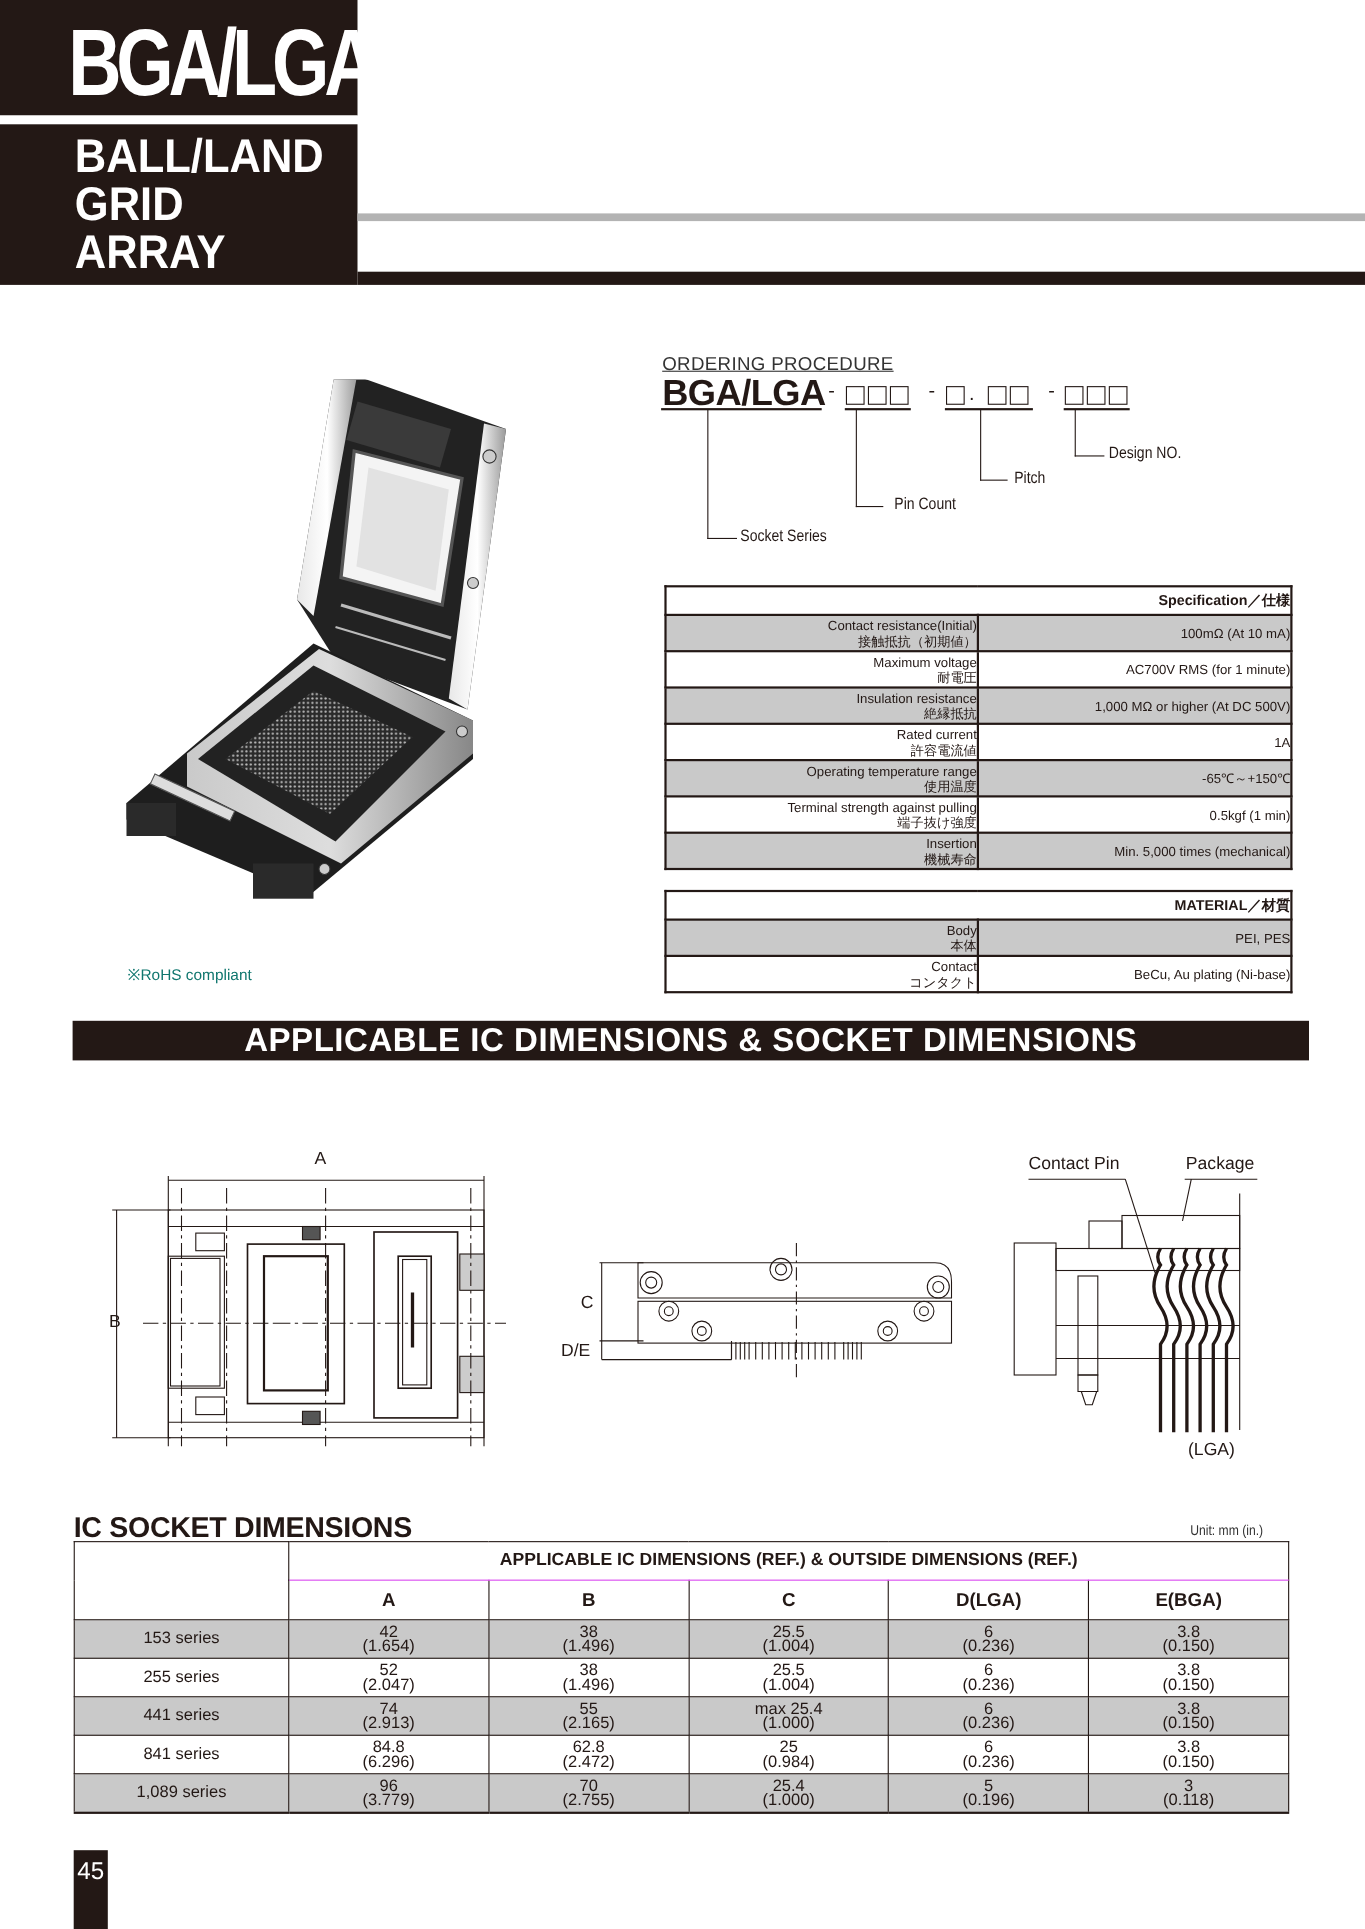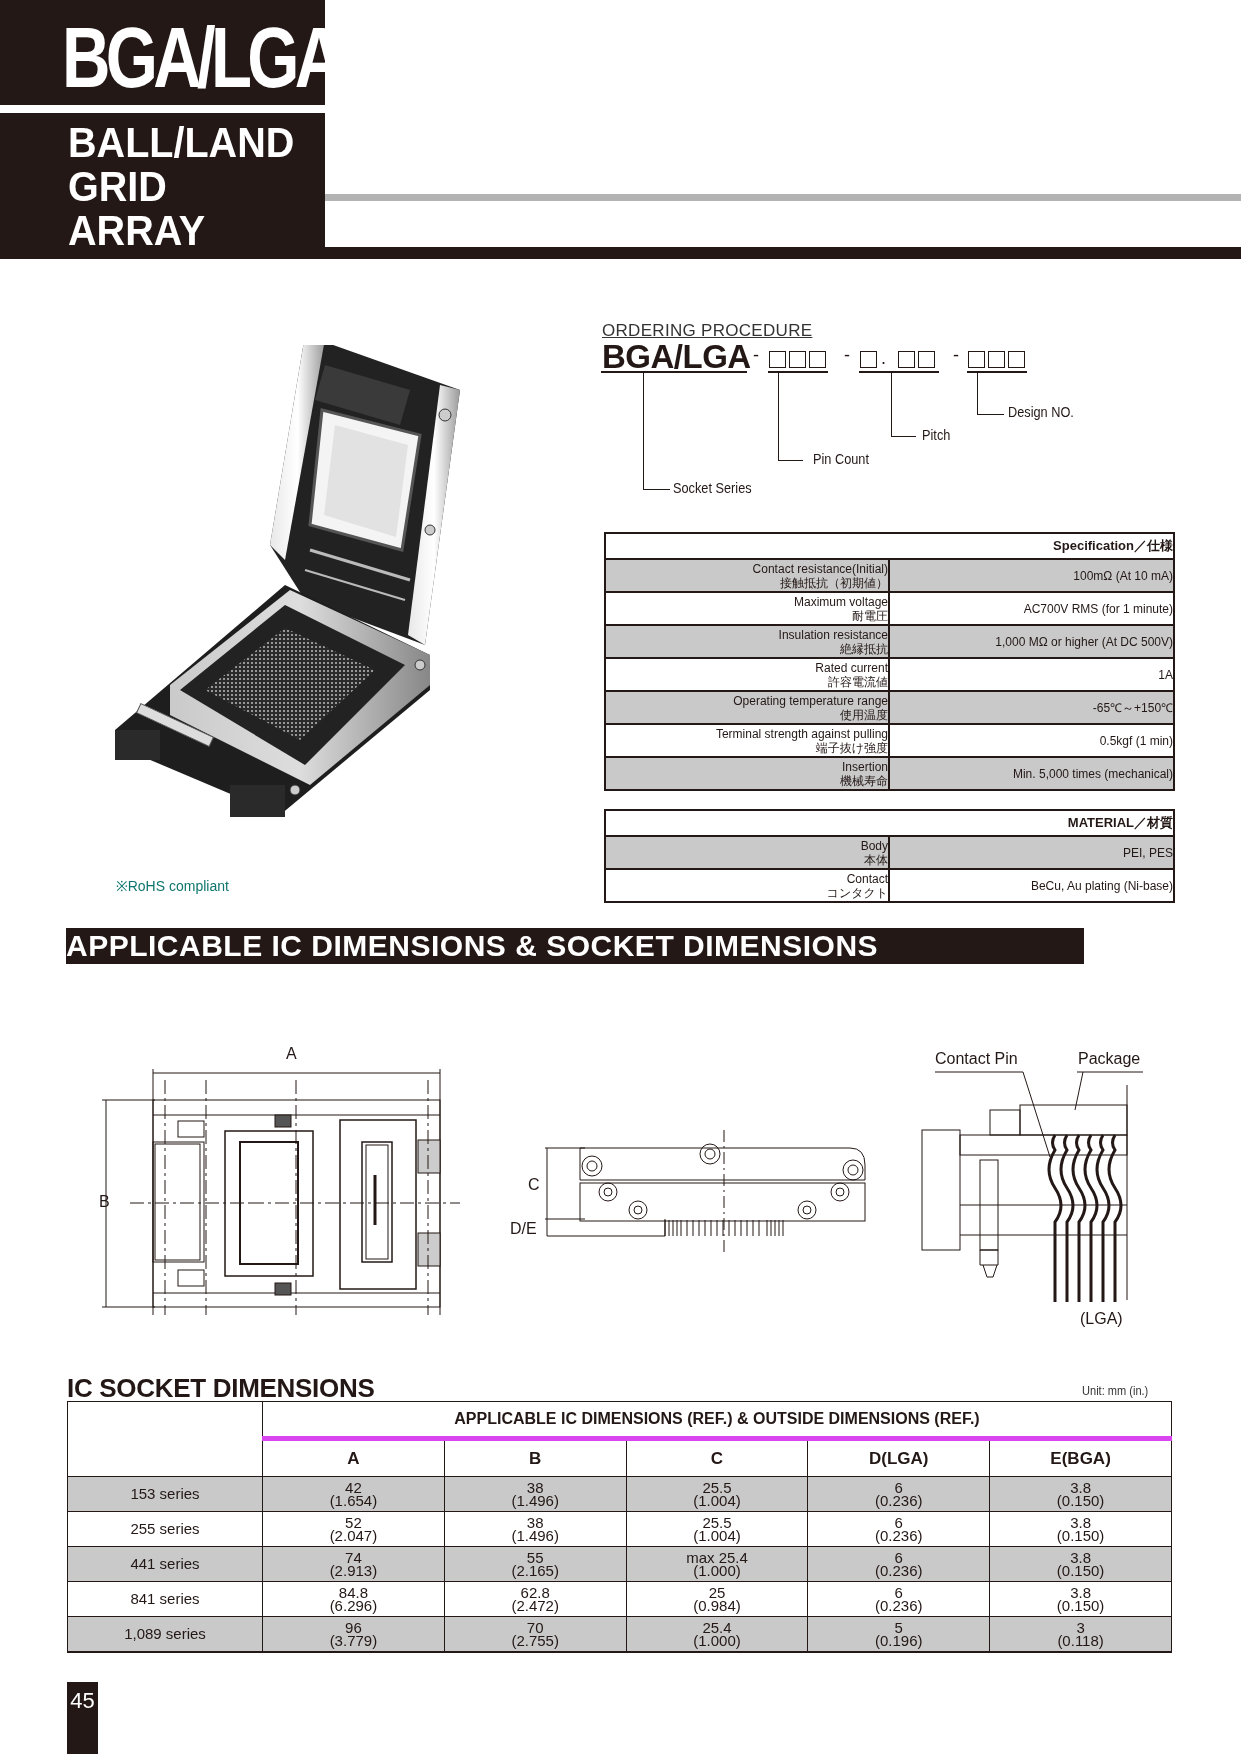--- a/index.html
+++ b/index.html
@@ -31,33 +31,33 @@
 
   
   table.spec{position:absolute;border-collapse:collapse;table-layout:fixed;font-size:12px;color:#231815;}
   table.spec td,table.spec th{border:2px solid #231815;text-align:right;vertical-align:middle;padding:0;line-height:14px;}
   table.spec th{font-weight:bold;font-size:13px;height:24px;background:#fff;}
   table.spec tr.g td{background:#c9c9c9;}
   table.spec td{height:31px;}
   .jp{font-size:12px;}
 
   
-  #band{left:66px;top:928px;width:1018px;height:36px;background:#231815;color:#fff;font-weight:bold;font-size:30px;line-height:36px;text-align:left;letter-spacing:0.5px;}
+  #band{left:66px;top:928px;width:1124px;height:36px;background:#231815;color:#fff;font-weight:bold;font-size:30px;line-height:36px;text-align:center;letter-spacing:0.5px;}
 
   
   .diag{position:absolute;}
   .dlbl{position:absolute;font-size:16px;color:#231815;}
 
   
   #ic-title{left:67px;top:1373px;font-size:26px;font-weight:bold;letter-spacing:-0.3px;}
   #ic-unit{left:1082px;top:1383px;font-size:13px;color:#333;transform:scaleX(0.85);transform-origin:left top;}
   table.ic{position:absolute;left:67px;top:1401px;width:1105px;border-collapse:collapse;table-layout:fixed;font-size:15px;color:#231815;}
   table.ic td,table.ic th{border:1px solid #231815;text-align:center;vertical-align:middle;padding:0;}
   table.ic th{font-weight:bold;font-family:"Liberation Sans Narrow","Liberation Sans",sans-serif;}
-  table.ic th.top{height:34px;font-size:16px;border-bottom:5px solid #d946ef;}
+  table.ic th.top{height:34px;font-size:16px;border-bottom:1px solid #d946ef;}
   table.ic th.col{height:35px;font-size:17px;}
   table.ic tr.row td{height:34px;line-height:14px;border-top:1.5px solid #231815;border-bottom:1.5px solid #231815;}
   table.ic tr.g td{background:#c9c9c9;}
   table.ic tr:last-child td{border-bottom:2px solid #231815;}
   .v1{display:block;font-size:15px;line-height:13px;}
   .v2{display:block;font-size:15px;line-height:14px;}
 
   #pgnum{left:67px;top:1682px;width:31px;height:72px;background:#231815;color:#fff;font-size:22px;text-align:center;padding-top:6px;box-sizing:border-box;}
 </style>
 </head>

